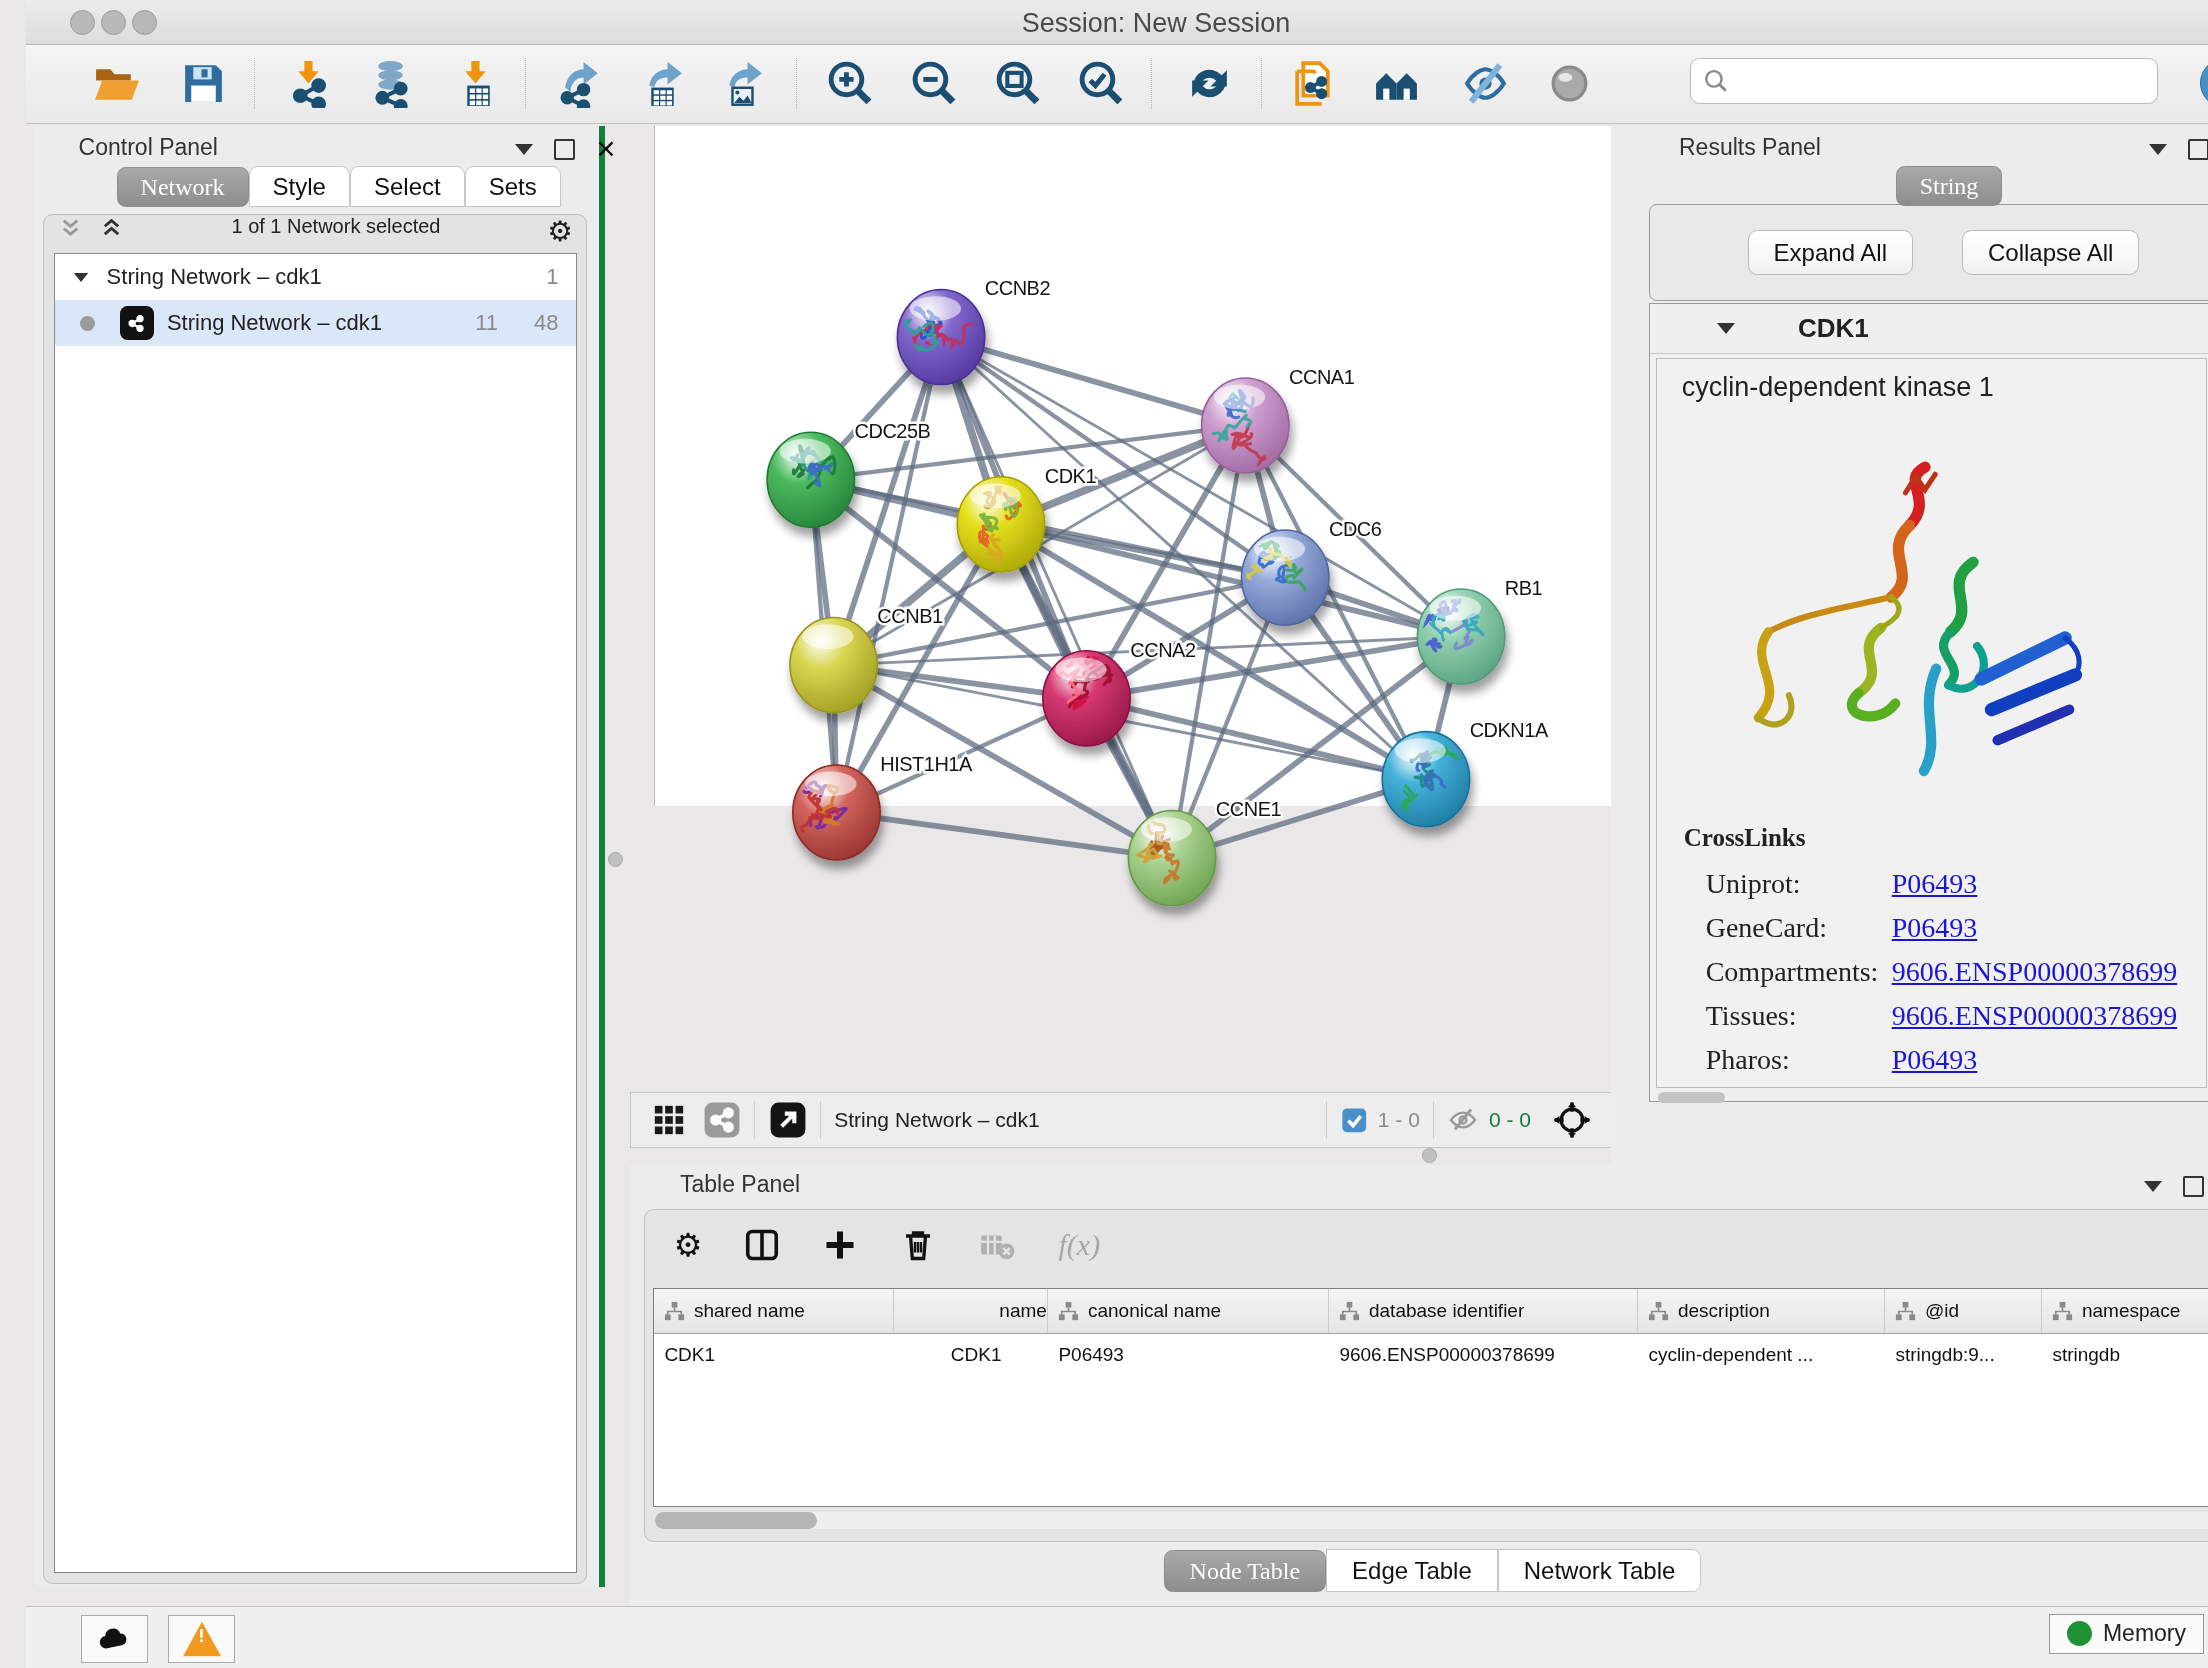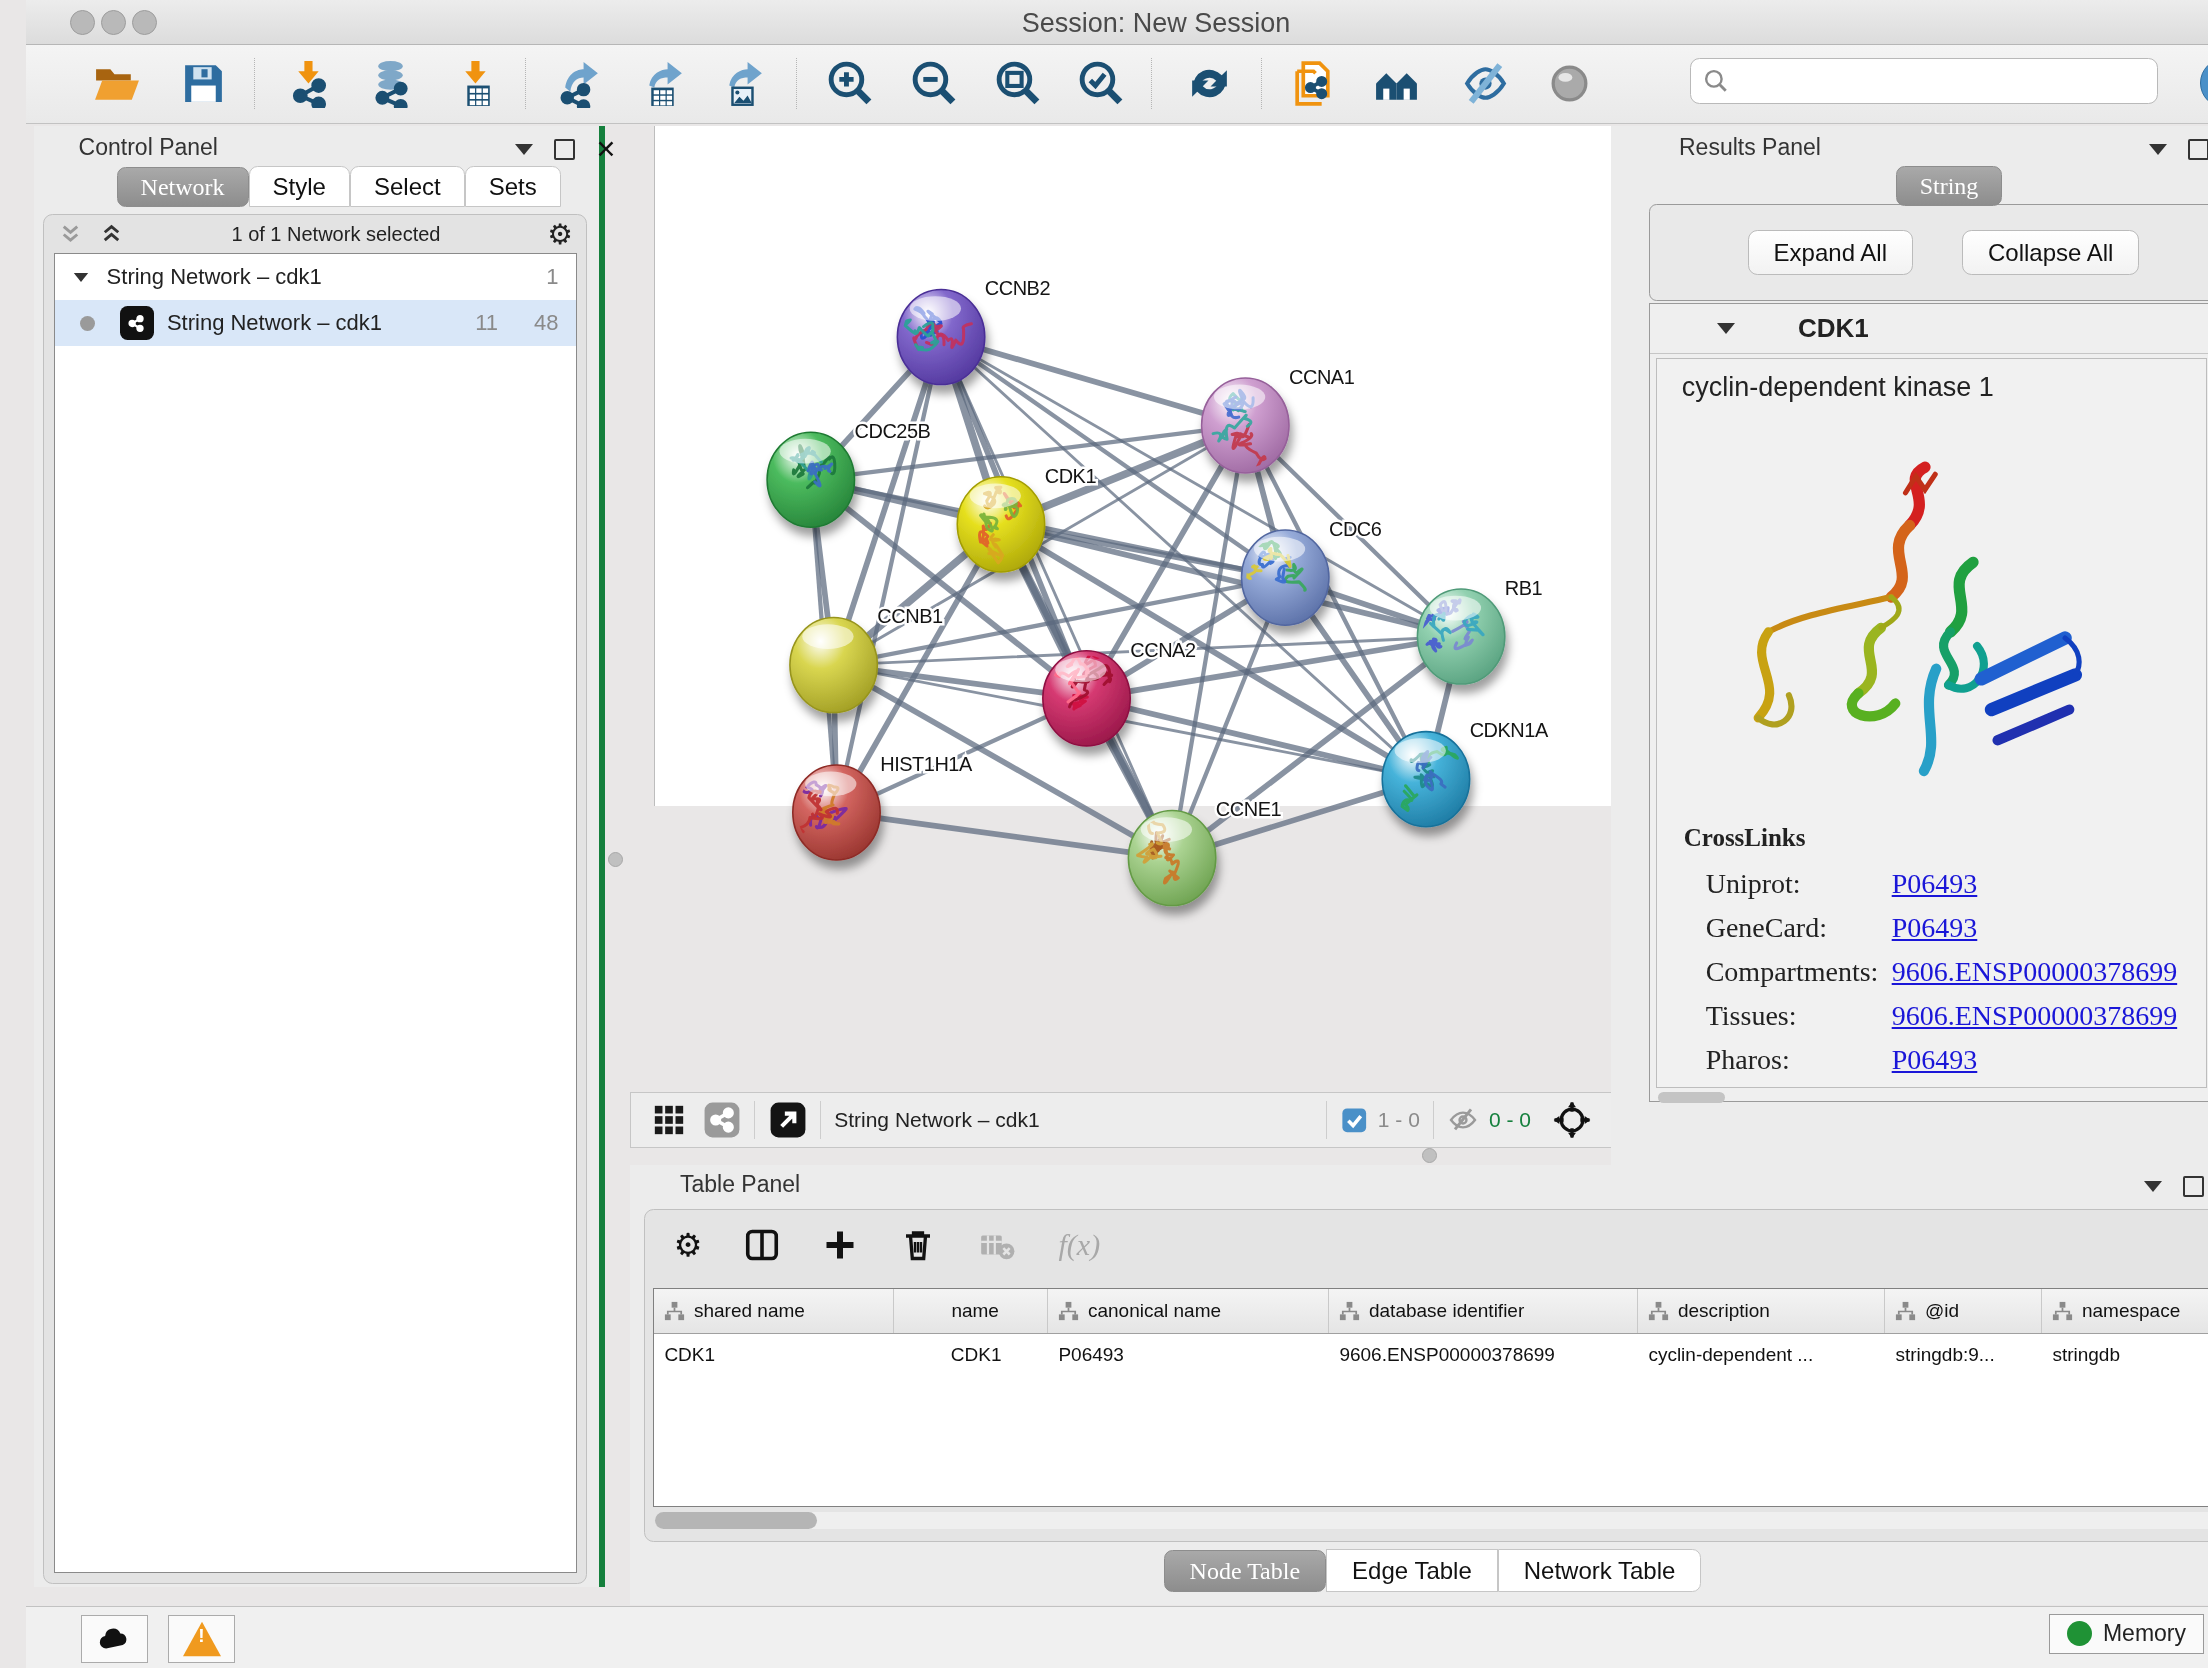--- a/index.html
+++ b/index.html
@@ -271,21 +271,21 @@
   <div class="abs" style="left:19px;top:7.6px"><span class="ptitle">Control Panel</span></div>
   <div class="abs pctl" style="left:455px;top:13.3px">
     <span class="tri"></span>
     <span class="sq"></span>
     <span class="xg">✕</span>
   </div>
   <div class="abs" style="left:57px;top:40px;z-index:3">
     <span class="tab sel">Network</span><span class="tab">Style</span><span class="tab">Select</span><span class="tab">Sets</span>
   </div>
   <div class="graybox">
-    <div style="display:flex;align-items:center;height:38px;padding:0 13.3px;">
+    <div style="display:flex;height:38px;padding:0 13.3px;">
       <svg width="27" height="27" viewBox="0 0 24 24">
           <g fill="none" stroke="#9a9a9a" stroke-width="2.6">
             <path d="M6 5 l6 5 6-5"></path>
             <path d="M6 12 l6 5 6-5"></path>
           </g>
         </svg>
       <svg width="27" height="27" viewBox="0 0 24 24" style="margin-left:13.3px">
           <g fill="none" stroke="#333" stroke-width="2.6">
             <path d="M6 10 l6-5 6 5"></path>
             <path d="M6 17 l6-5 6 5"></path>
@@ -779,21 +779,21 @@
             <svg width="23" height="23" viewBox="0 0 24 24">
               <g fill="#8a8a8a">
                 <rect x="9" y="2" width="6" height="6"></rect>
                 <rect x="2" y="15" width="6" height="6"></rect>
                 <rect x="16" y="15" width="6" height="6"></rect>
                 <path d="M12 8v4M5 15v-3h14v3" fill="none" stroke="#8a8a8a" stroke-width="1.8"></path>
               </g>
             </svg>
             <span>shared name</span>
           </div>
-        <div class="thcell" style="width:154px;justify-content:center">
+        <div class="thcell" style="width:154px;justify-content:flex-end">
             <span>name</span>
           </div>
         <div class="thcell" style="width:281px">
             <svg width="23" height="23" viewBox="0 0 24 24">
               <g fill="#8a8a8a">
                 <rect x="9" y="2" width="6" height="6"></rect>
                 <rect x="2" y="15" width="6" height="6"></rect>
                 <rect x="16" y="15" width="6" height="6"></rect>
                 <path d="M12 8v4M5 15v-3h14v3" fill="none" stroke="#8a8a8a" stroke-width="1.8"></path>
               </g>

